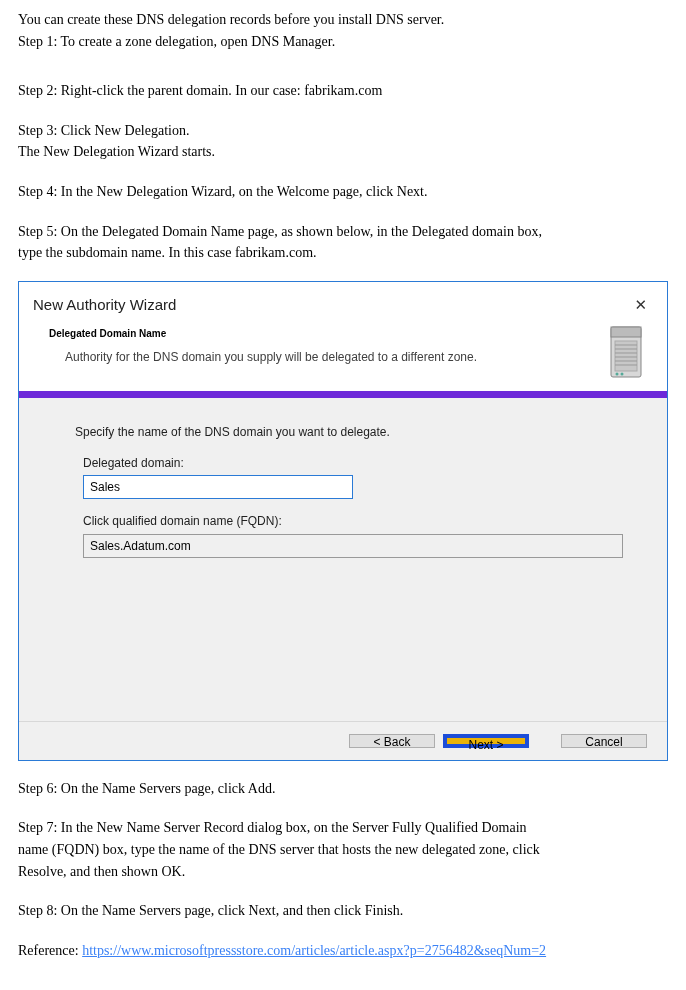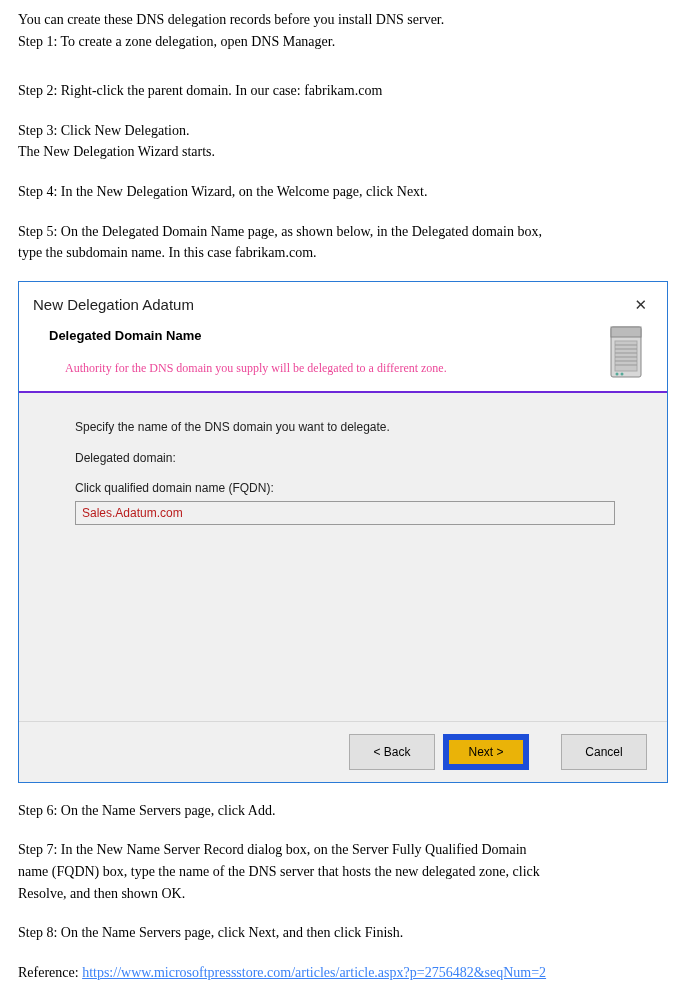--- a/index.html
+++ b/index.html
@@ -42,83 +42,82 @@
     }
     .wizard-header {
       display: flex;
       justify-content: space-between;
       align-items: flex-start;
       padding: 0 20px 10px 30px;
     }
     .wizard-header-text { padding-top: 2px; }
     .wizard-header-text .heading {
       font-weight: bold;
-      font-size: 13px;
+      font-size: 10px;
       color: #000;
     }
     .wizard-header-text .sub {
       font-size: 12px;
-      color: #ec4899;
+      color: #404040;
       padding-left: 16px;
-      margin-top: 15px;
-      font-family: Liberation Serif, serif;
+      margin-top: 8px;
     }
     .server-icon svg { display: block; }
 
     .wizard-body {
       background: #f0f0f0;
-      border-top: 2px solid #6d28d9;
+      border-top: 7px solid #6d28d9;
       padding: 26px 40px 20px 56px;
       min-height: 330px;
       font-size: 12px;
       color: #222;
     }
-    .field-block { margin-top: 14px; }
+    .field-block { margin-top: 14px; margin-left: 8px; }
     .field-label { margin-bottom: 4px; }
     .input-editable {
       width: 270px;
       border: 1px solid #2a7ad6;
       background: #fff;
       padding: 4px 6px;
       font-size: 12px;
       font-family: "Segoe UI", Tahoma, sans-serif;
       height: 24px;
     }
     .input-readonly {
       width: 540px;
       border: 1px solid #999;
       background: #f0f0f0;
       padding: 0 6px;
       font-size: 12px;
       font-family: "Segoe UI", Tahoma, sans-serif;
       height: 24px;
-      color: #b91c1c;
+      color: #000000;
     }
 
     .wizard-footer {
       background: #f0f0f0;
       border-top: 1px solid #d8d8d8;
       padding: 12px 20px;
       display: flex;
       justify-content: flex-end;
       gap: 8px;
     }
     .btn {
       min-width: 86px;
-      height: 36px;
+      height: 14px;
       border: 1px solid #adadad;
       background: #e1e1e1;
       font-size: 12px;
       font-family: "Segoe UI", Tahoma, sans-serif;
       cursor: pointer;
       padding: 0 12px;
       text-align: center;
     }
     .btn.primary {
-      border: 6px solid #1d4ed8;
+      border: 4px solid #1d4ed8;
       background: #eab308;
     }
     .btn-gap { width: 16px; }
 
     .ref { margin-top: 0; }
     .ref a { color: #3b82f6; text-decoration: underline; }
   </style>
 </head>
 <body>
 
@@ -130,21 +129,21 @@
 <div class="doc-text">Step 3: Click New Delegation.</div>
 <div class="doc-text">The New Delegation Wizard starts.</div>
 <div class="spacer-sm"></div>
 <div class="doc-text">Step 4: In the New Delegation Wizard, on the Welcome page, click Next.</div>
 <div class="spacer-sm"></div>
 <div class="doc-text">Step 5: On the Delegated Domain Name page, as shown below, in the Delegated domain box,</div>
 <div class="doc-text doc-para">type the subdomain name. In this case fabrikam.com.</div>
 
 <div class="wizard">
   <div class="wizard-title">
-    <span>New Delegation Adatum</span>
+    <span>New Authority Wizard</span>
     <span class="close">✕</span>
   </div>
   <div class="wizard-header">
     <div class="wizard-header-text">
       <div class="heading">Delegated Domain Name</div>
       <div class="sub">Authority for the DNS domain you supply will be delegated to a different zone.</div>
     </div>
     <div class="server-icon">
       <svg width="42" height="56" viewBox="0 0 42 56">
         <rect x="6" y="2" width="30" height="50" rx="2" fill="#d8d8d8" stroke="#888"></rect>
@@ -158,20 +157,21 @@
         <line x1="10" y1="40" x2="32" y2="40" stroke="#999"></line>
         <circle cx="12" cy="49" r="1.5" fill="#5a9"></circle>
         <circle cx="17" cy="49" r="1.5" fill="#5a9"></circle>
       </svg>
     </div>
   </div>
   <div class="wizard-body">
     <div>Specify the name of the DNS domain you want to delegate.</div>
     <div class="field-block">
       <div class="field-label">Delegated domain:</div>
+      <input type="text" class="input-editable" value="Sales" style="">
     </div>
     <div class="field-block">
       <div class="field-label">Click qualified domain name (FQDN):</div>
       <input type="text" class="input-readonly" readonly="" value="Sales.Adatum.com" style="">
     </div>
   </div>
   <div class="wizard-footer">
     <button class="btn">&lt; Back</button>
     <button class="btn primary">Next &gt;</button>
     <div class="btn-gap"></div>

